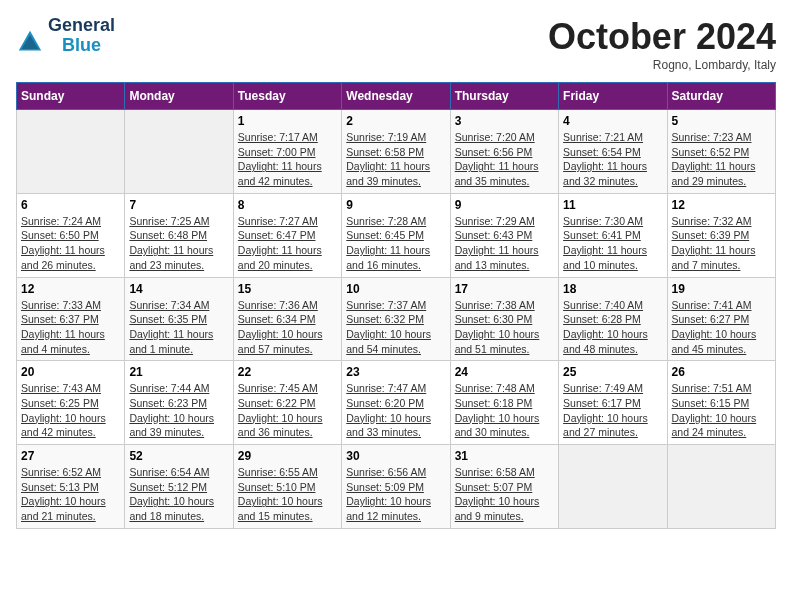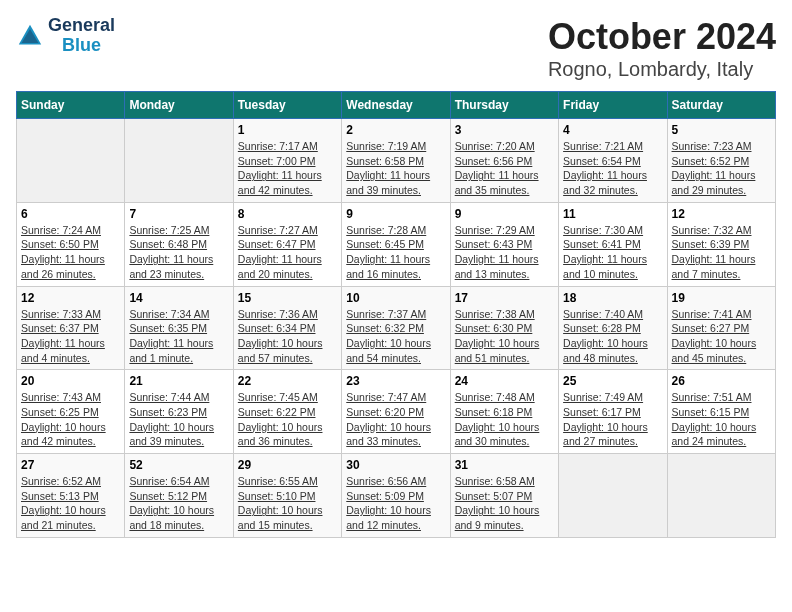--- a/index.html
+++ b/index.html
@@ -11,56 +11,56 @@
       padding: 16px;
     }
     .header-area {
       display: flex;
       justify-content: space-between;
       align-items: flex-start;
       margin-bottom: 10px;
     }
     .logo {
       display: flex;
-      align-items: center;
+      align-items: flex-end;
       gap: 4px;
     }
     .logo-text {
       font-size: 18px;
       font-weight: bold;
       color: #1a3a5c;
       line-height: 1.1;
     }
     .logo-text span {
       color: #1a8fc1;
       margin-left: 14px;
     }
     .logo-icon {
       width: 28px;
       height: 28px;
     }
     .title-area {
-      text-align: left;
+      text-align: right;
     }
     .month-title {
       font-size: 36px;
       font-weight: bold;
       color: #222;
     }
     .location-title {
-      font-size: 20px;
+      font-size: 12px;
       color: #444;
     }
     table {
       width: 100%;
       border-collapse: collapse;
       font-size: 11px;
     }
     thead tr th {
-      background: #0f766e;
+      background: #701a75;
       color: #fff;
       padding: 6px 4px;
       text-align: left;
       font-size: 12px;
       font-weight: bold;
       border: 1px solid #2d6db5;
     }
     tbody tr td {
       border: 1px solid #ccc;
       vertical-align: top;

